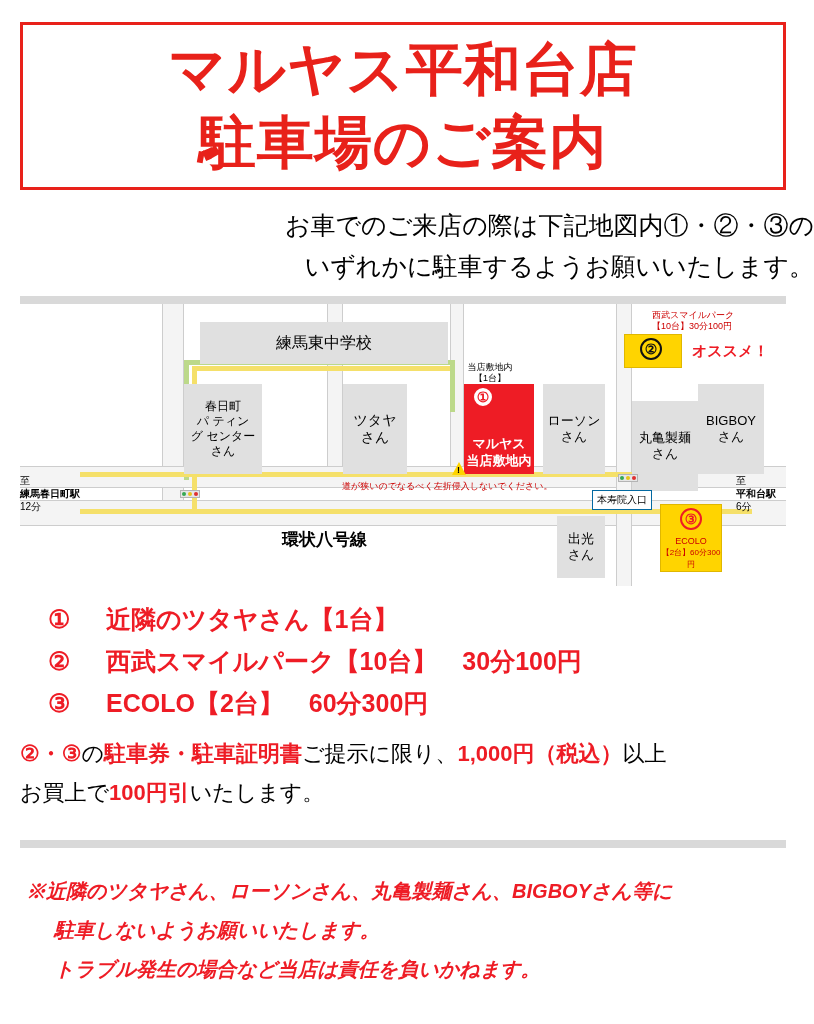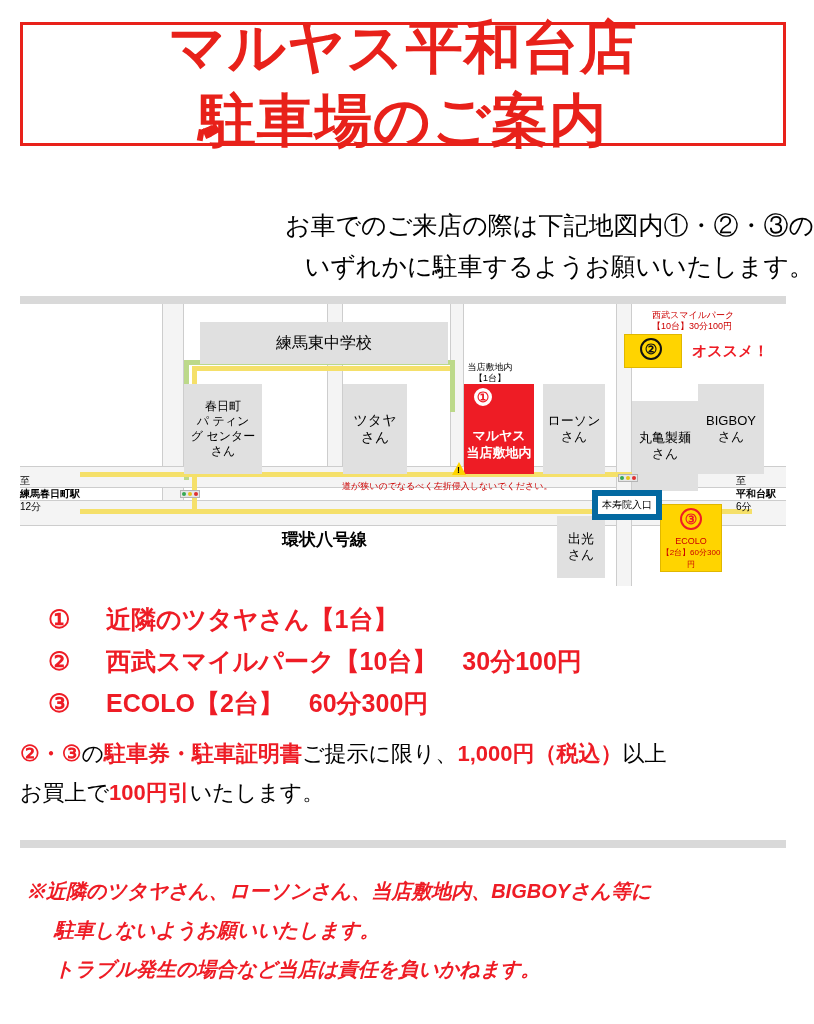--- a/index.html
+++ b/index.html
@@ -20,21 +20,21 @@
     width: 814px;
     height: 1024px;
   }
 
   
   .title-box {
     position: absolute;
     left: 20px;
     top: 22px;
     width: 766px;
-    height: 124px;
+    height: 168px;
     border: 3px solid #e8211a;
     box-sizing: border-box;
     display: flex;
     flex-direction: column;
     align-items: center;
     justify-content: center;
   }
   .title-line {
     color: #e8211a;
     font-weight: bold;
@@ -116,21 +116,21 @@
     position: absolute;
     background: #ee1c25;
     color: #ffffff;
     font-weight: bold;
     font-size: 13px;
     text-align: left;
     display: flex;
     flex-direction: column;
     align-items: center;
     justify-content: flex-end;
-    padding-bottom: 12px;
+    padding-bottom: 4px;
     box-sizing: border-box;
     line-height: 1.3;
   }
   .circ {
     position: absolute;
     width: 22px;
     height: 22px;
     border-radius: 50%;
     border: 2px solid #ee1c25;
     color: #ee1c25;
@@ -155,21 +155,21 @@
     text-align: center;
   }
   .warn-txt {
     position: absolute;
     font-size: 9px;
     color: #cc0000;
     white-space: nowrap;
   }
   .callout {
     position: absolute;
-    border: 6px solid #0369a1;
+    border: 1px solid #0369a1;
     background: #ffffff;
     font-size: 10px;
     padding: 2px 4px;
     white-space: nowrap;
   }
   .oss {
     position: absolute;
     color: #ee1c25;
     font-weight: bold;
     font-size: 15px;
@@ -437,18 +437,18 @@
       <span class="red">②・③</span><span>の</span><span class="red">駐車券・駐車証明書</span><span>ご提示に限り、</span><span class="red">1,000円（税込）</span><span>以上</span>
     </div>
     <div>
       <span>お買上で</span><span class="red">100円引</span><span>いたします。</span>
     </div>
   </div>
 
   <div class="sep bottom"></div>
 
   <div class="footer">
-    <div>※近隣のツタヤさん、ローソンさん、当店敷地内、BIGBOYさん等に</div>
+    <div>※近隣のツタヤさん、ローソンさん、丸亀製麺さん、BIGBOYさん等に</div>
     <div class="indent">駐車しないようお願いいたします。</div>
     <div class="indent">トラブル発生の場合など当店は責任を負いかねます。</div>
   </div>
 
 </div>
 
 </body></html>

